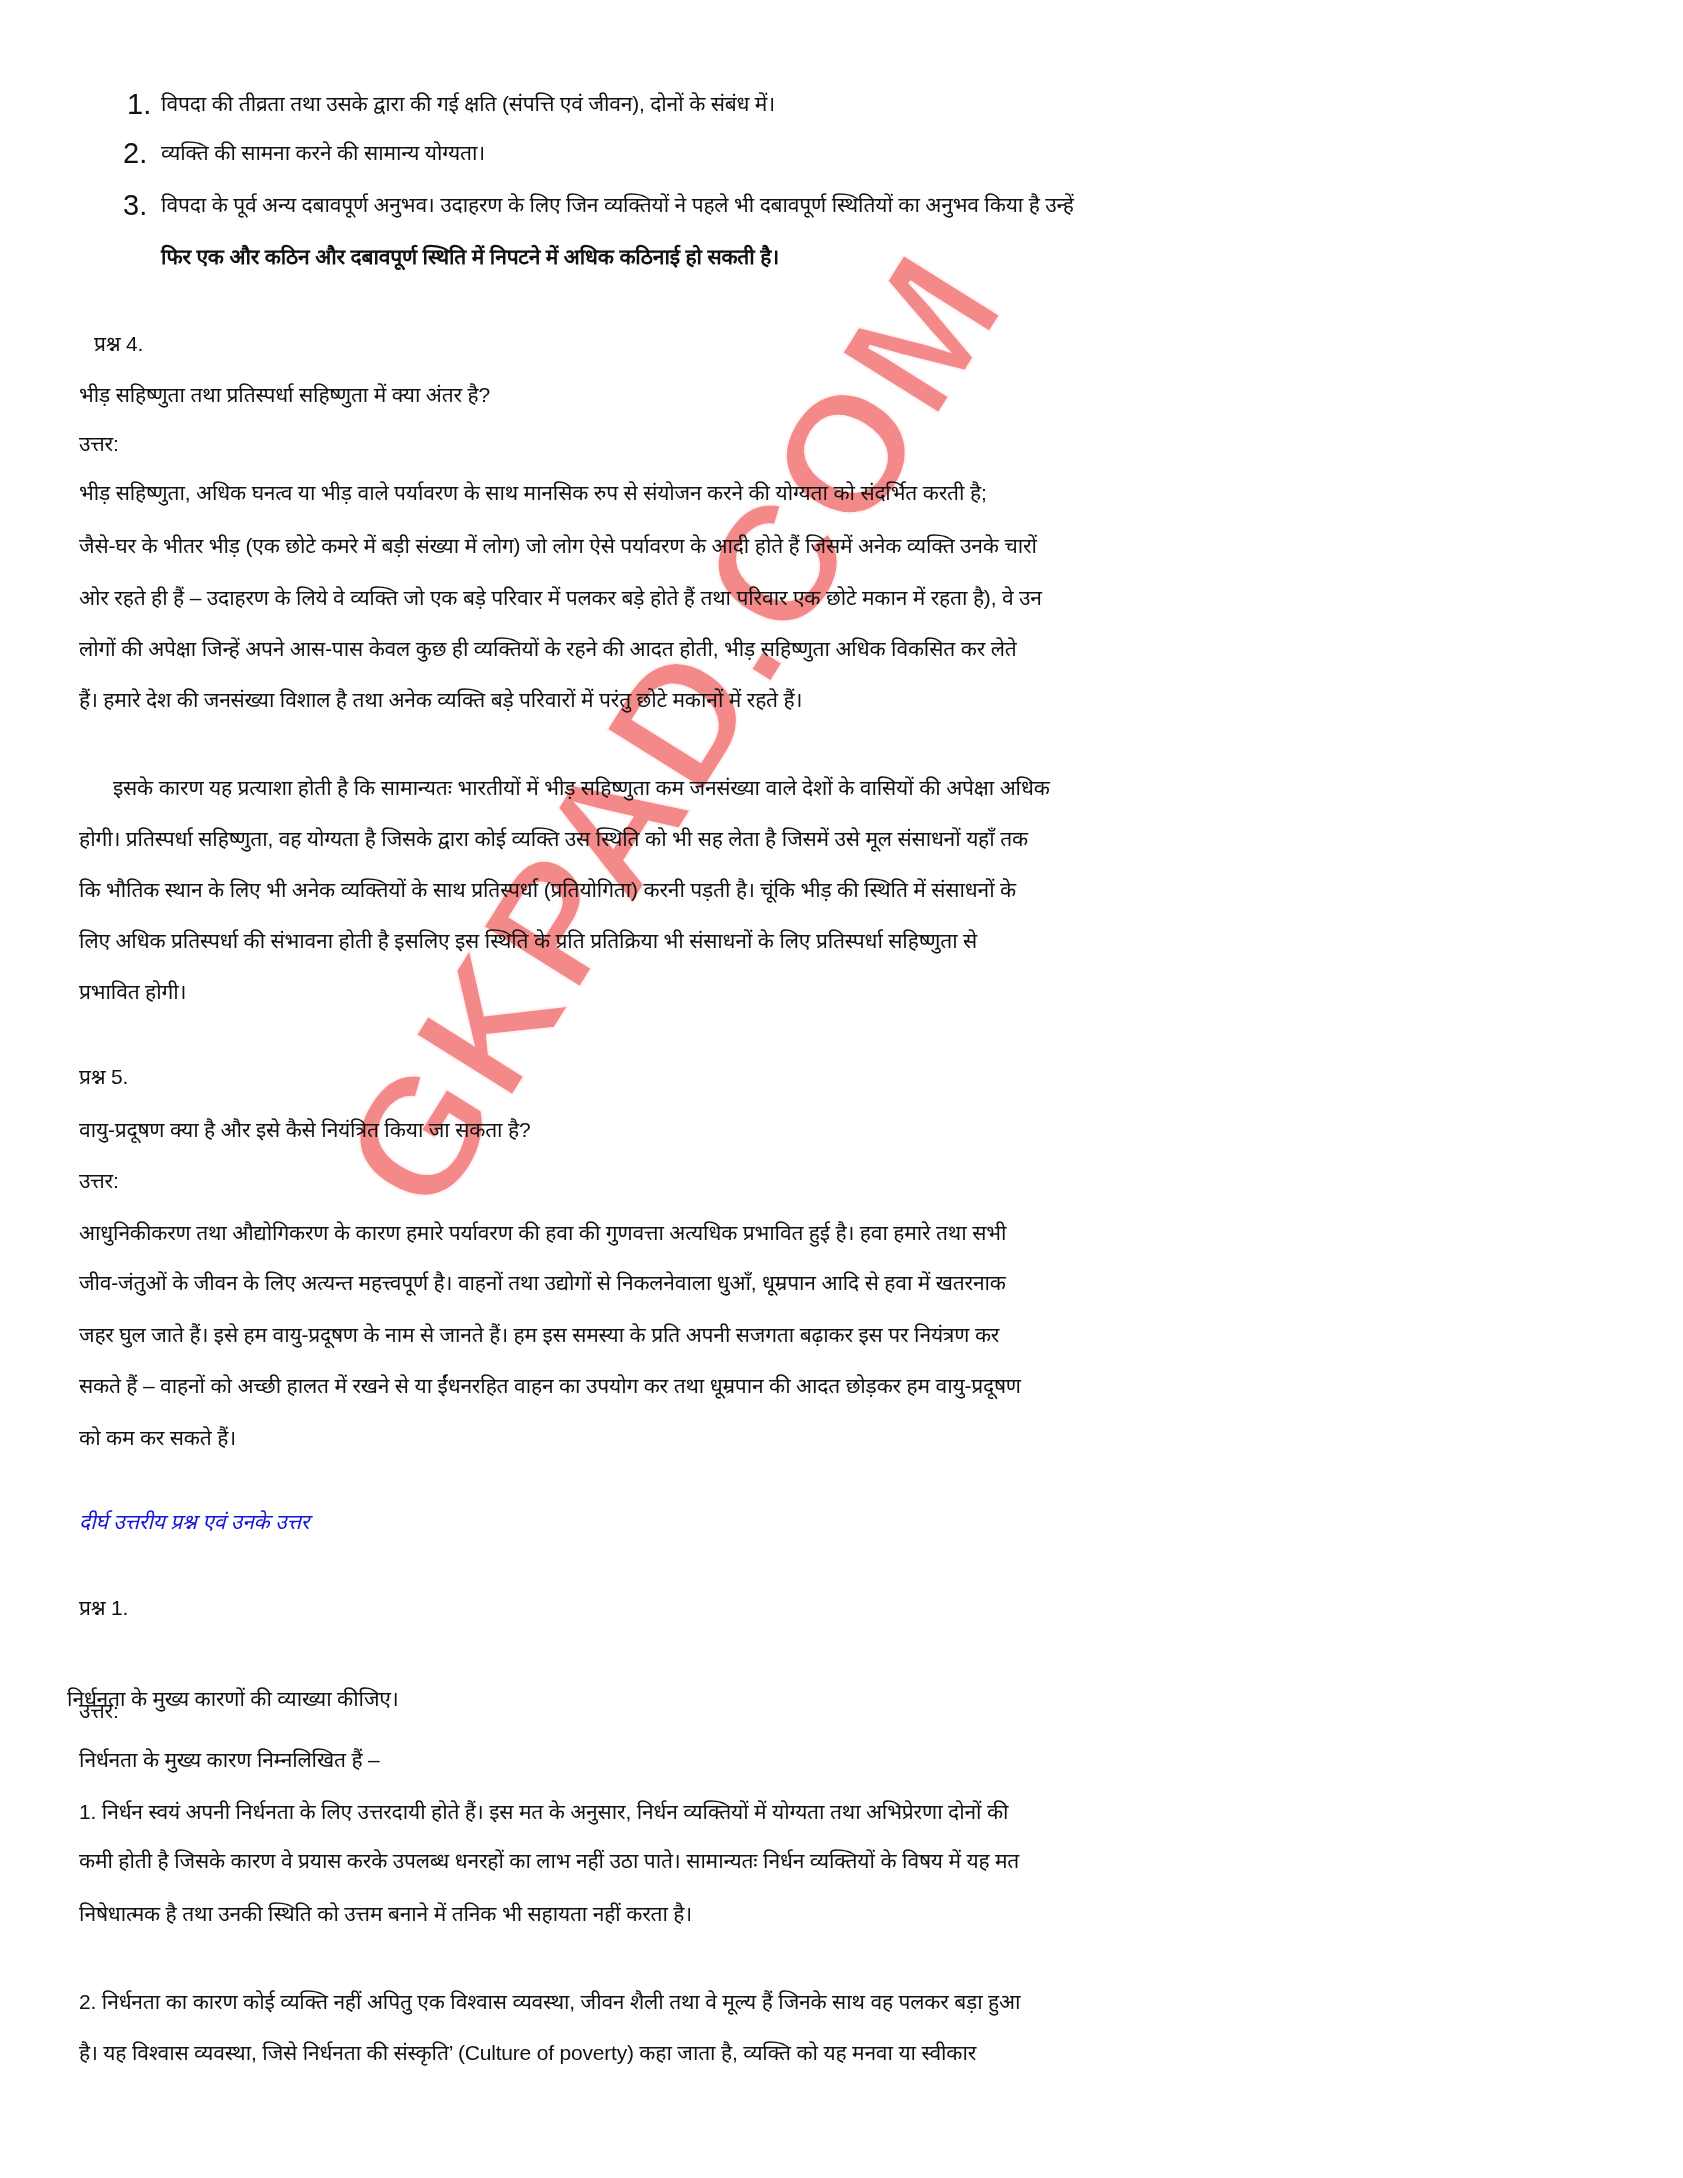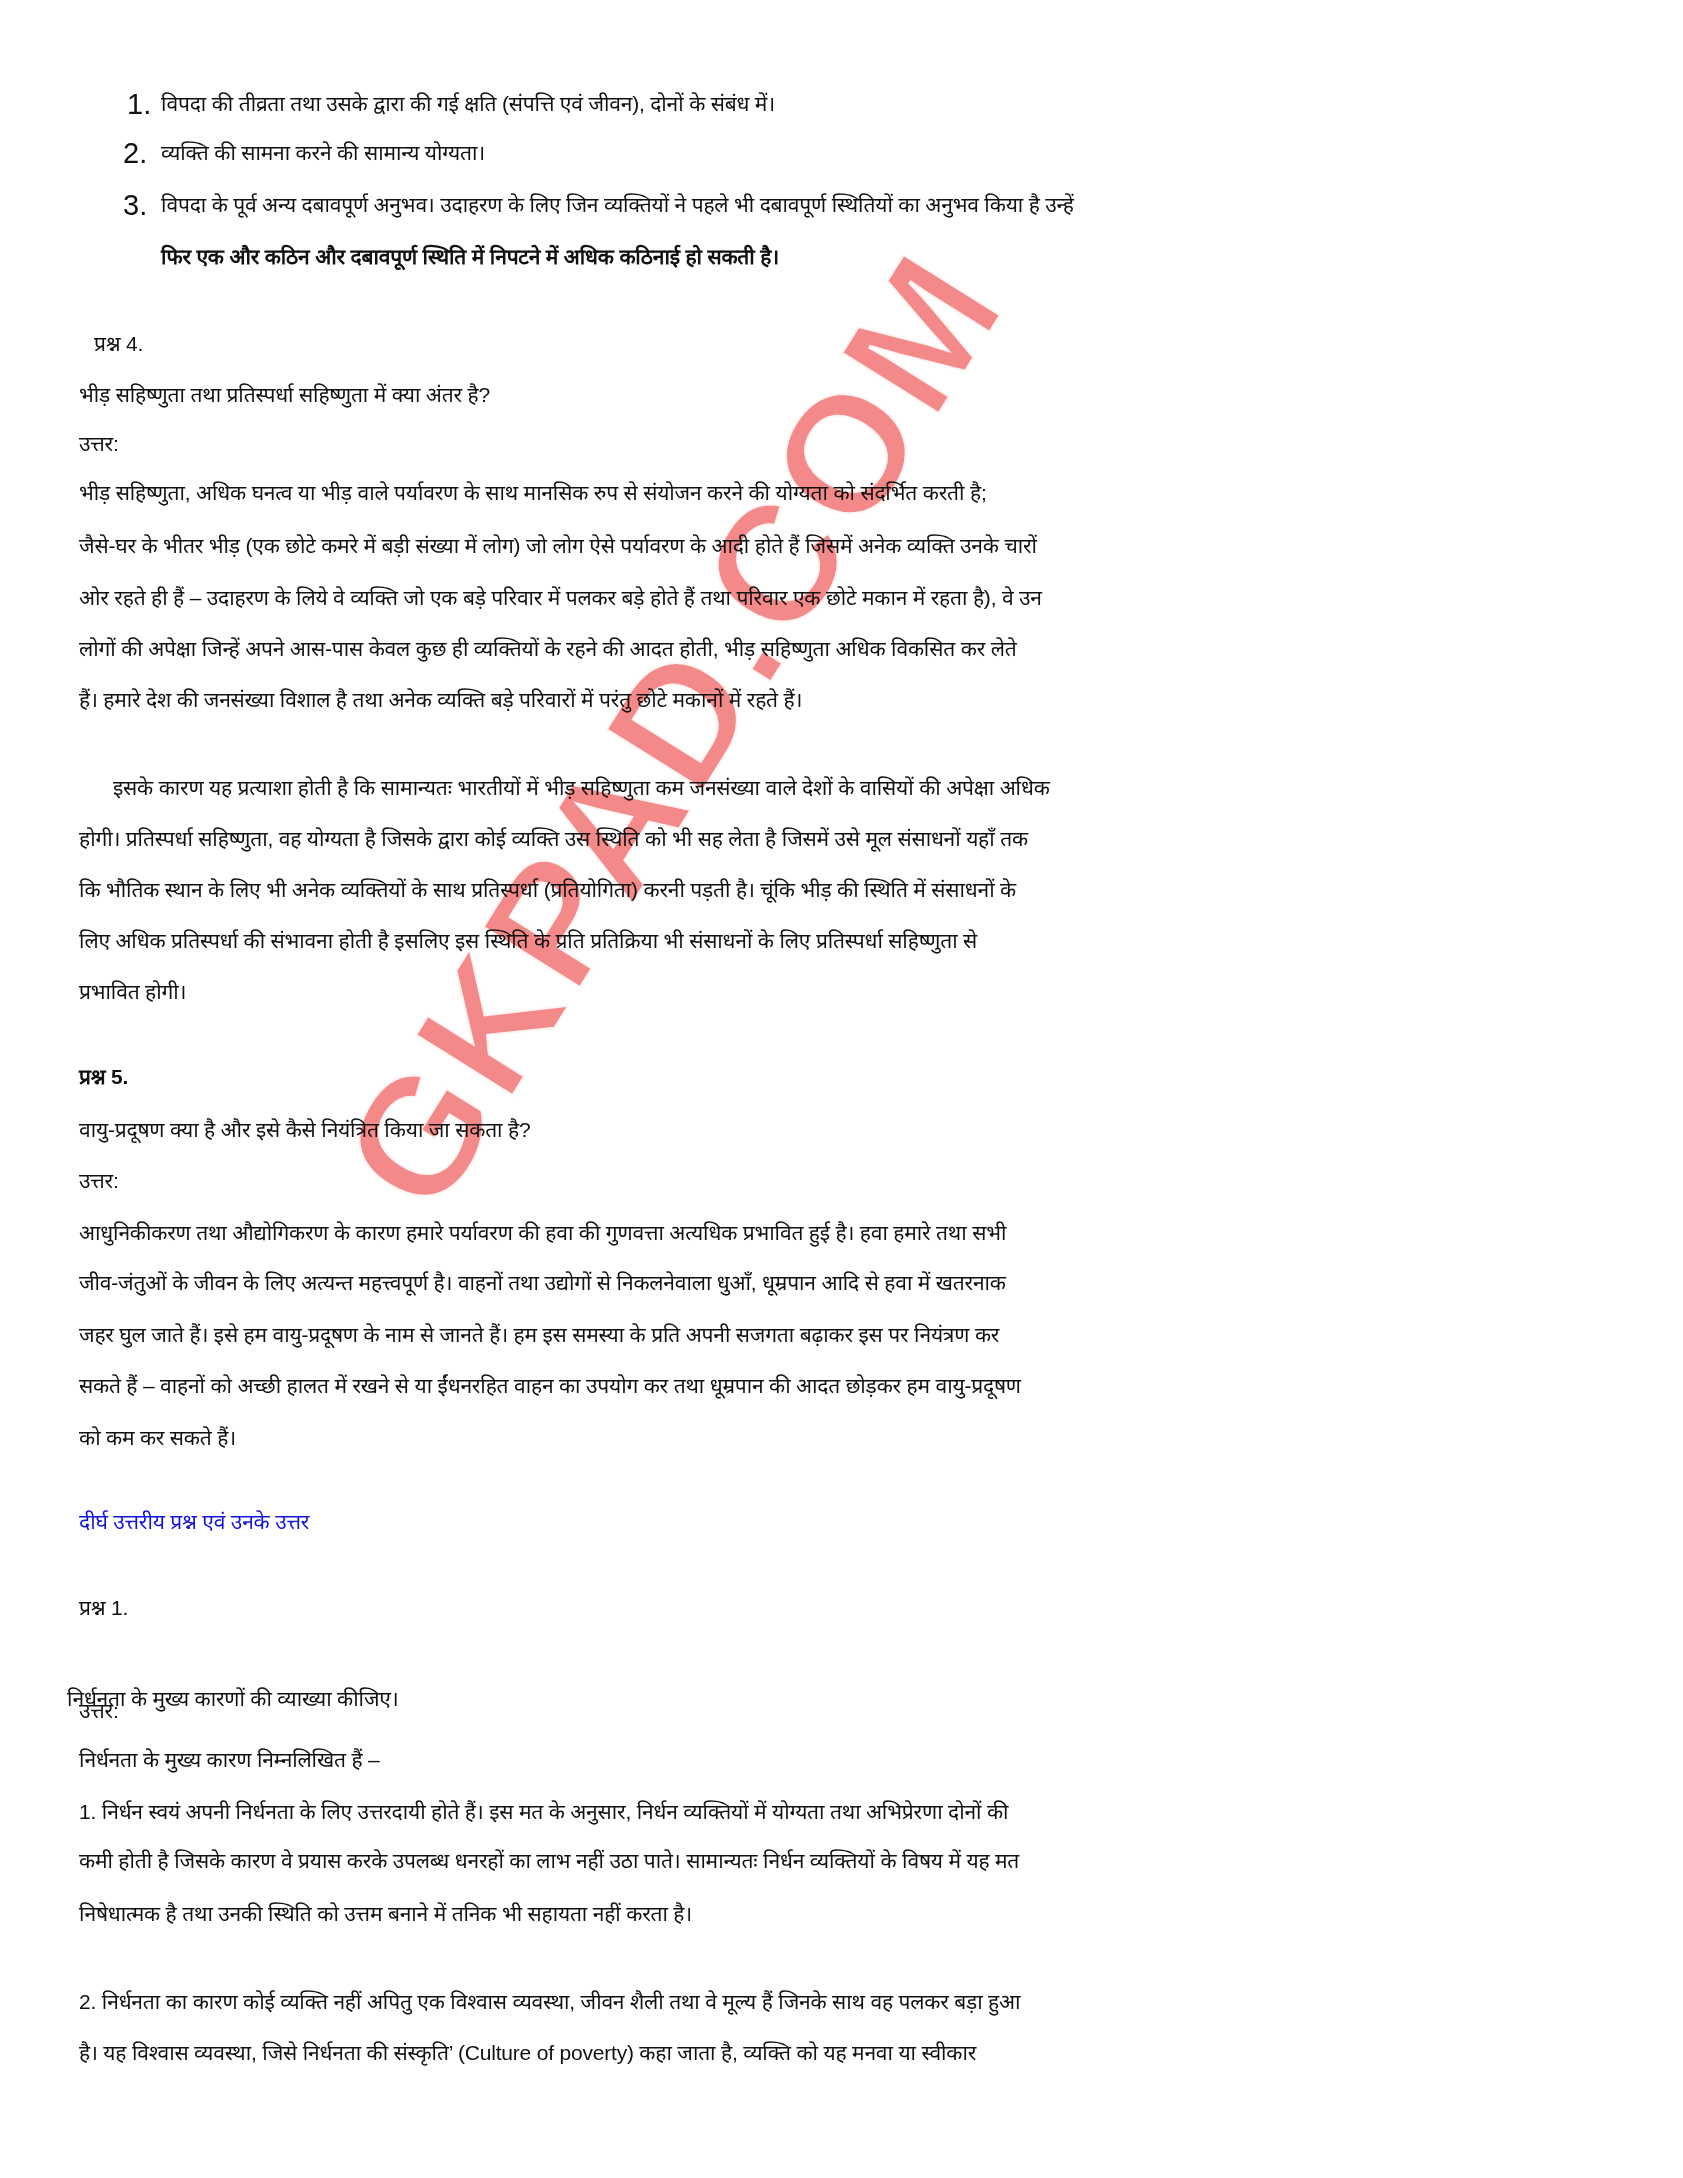--- a/index.html
+++ b/index.html
@@ -2,21 +2,21 @@
 <html><head>
   <meta charset="utf-8">
   <style>
     html, body { margin: 0; padding: 0; background: #ffffff; }
     body { width: 1683px; height: 2178px; position: relative; overflow: hidden;
            font-family: "Liberation Sans", "DejaVu Sans", sans-serif; color: #111111; }
     .page { position: absolute; left: 0; top: 0; width: 1683px; height: 2178px; }
     .line { position: absolute; white-space: nowrap; font-size: 21px; line-height: 40px;
             letter-spacing: -0.2px; }
     .num { position: absolute; font-size: 29px; line-height: 40px; }
-    .heading { color: #1414d9; }
+    .heading { color: #1414d9; font-style: italic; }
     .watermark { position: absolute; left: 129px; top: 634px; transform: rotate(-58deg);
                  transform-origin: center; font-size: 168px; font-weight: bold;
                  font-family: "Liberation Sans", sans-serif; color: rgba(235, 40, 40, 0.55);
                  -webkit-text-stroke: 4px rgba(255,255,255,0.9); letter-spacing: 6px;
                  white-space: nowrap; pointer-events: none; width: 1089px; text-align: center; }
   </style>
 </head>
 <body>
 
 <div class="page">
@@ -46,21 +46,21 @@
     <span class="line" style="left:79px; top:680px;">हैं। हमारे देश की जनसंख्या विशाल है तथा अनेक व्यक्ति बड़े परिवारों में परंतु छोटे मकानों में रहते हैं।</span>
 
     <span class="line" style="left:79px; top:768px;margin-left:34px;">इसके कारण यह प्रत्याशा होती है कि सामान्यतः भारतीयों में भीड़ सहिष्णुता कम जनसंख्या वाले देशों के वासियों की अपेक्षा अधिक</span>
     <span class="line" style="left:79px; top:819px;">होगी। प्रतिस्पर्धा सहिष्णुता, वह योग्यता है जिसके द्वारा कोई व्यक्ति उस स्थिति को भी सह लेता है जिसमें उसे मूल संसाधनों यहाँ तक</span>
     <span class="line" style="left:79px; top:870px;">कि भौतिक स्थान के लिए भी अनेक व्यक्तियों के साथ प्रतिस्पर्धा (प्रतियोगिता) करनी पड़ती है। चूंकि भीड़ की स्थिति में संसाधनों के</span>
     <span class="line" style="left:79px; top:921px;">लिए अधिक प्रतिस्पर्धा की संभावना होती है इसलिए इस स्थिति के प्रति प्रतिक्रिया भी संसाधनों के लिए प्रतिस्पर्धा सहिष्णुता से</span>
     <span class="line" style="left:79px; top:972px;">प्रभावित होगी।</span>
   </div>
 
   <div>
-    <span class="line" style="left:79px; top:1057px;font-weight:bold;">प्रश्न 5.</span>
+    <span class="line" style="left:79px; top:1057px;">प्रश्न 5.</span>
     <span class="line" style="left:79px; top:1110px;">वायु-प्रदूषण क्या है और इसे कैसे नियंत्रित किया जा सकता है?</span>
     <span class="line" style="left:79px; top:1161px;">उत्तर:</span>
     <span class="line" style="left:79px; top:1213px;">आधुनिकीकरण तथा औद्योगिकरण के कारण हमारे पर्यावरण की हवा की गुणवत्ता अत्यधिक प्रभावित हुई है। हवा हमारे तथा सभी</span>
     <span class="line" style="left:79px; top:1263px;">जीव-जंतुओं के जीवन के लिए अत्यन्त महत्त्वपूर्ण है। वाहनों तथा उद्योगों से निकलनेवाला धुआँ, धूम्रपान आदि से हवा में खतरनाक</span>
     <span class="line" style="left:79px; top:1315px;">जहर घुल जाते हैं। इसे हम वायु-प्रदूषण के नाम से जानते हैं। हम इस समस्या के प्रति अपनी सजगता बढ़ाकर इस पर नियंत्रण कर</span>
     <span class="line" style="left:79px; top:1366px;">सकते हैं – वाहनों को अच्छी हालत में रखने से या ईंधनरहित वाहन का उपयोग कर तथा धूम्रपान की आदत छोड़कर हम वायु-प्रदूषण</span>
     <span class="line" style="left:79px; top:1418px;">को कम कर सकते हैं।</span>
   </div>
 
   <span class="line heading" style="left:79px; top:1502px;">दीर्घ उत्तरीय प्रश्न एवं उनके उत्तर</span>

